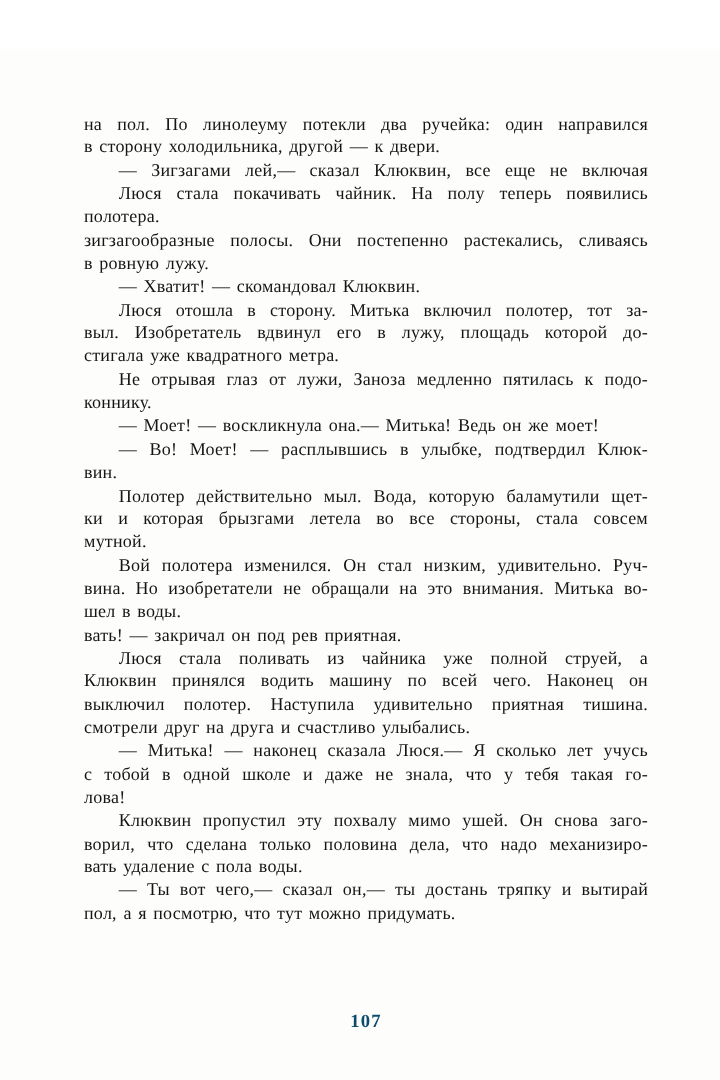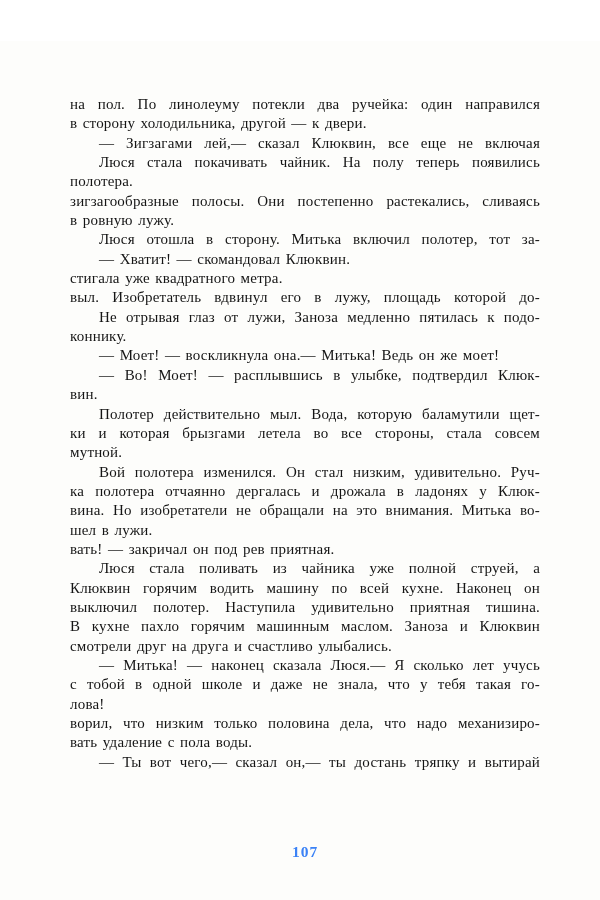--- a/index.html
+++ b/index.html
@@ -42,58 +42,58 @@
   }
   .page-number {
     position: absolute;
     top: 802px;
     left: 70px;
     width: 470px;
     text-align: center;
     font-size: 15.5px;
     font-weight: bold;
     letter-spacing: 1px;
-    color: #3b82f6;
+    color: #0c4a6e;
   }
 </style>
 </head>
 <body>
 
 <div class="page">
   <div class="text-block">
       <div class="ln">на пол. По линолеуму потекли два ручейка: один направился</div>
       <div class="ln end">в сторону холодильника, другой — к двери.</div>
       <div class="ln ind">— Зигзагами лей,— сказал Клюквин, все еще не включая</div>
       <div class="ln ind">Люся стала покачивать чайник. На полу теперь появились</div>
       <div class="ln end">полотера.</div>
       <div class="ln">зигзагообразные полосы. Они постепенно растекались, сливаясь</div>
       <div class="ln end">в ровную лужу.</div>
+      <div class="ln ind end">— Хватит! — скомандовал Клюквин.</div>
       <div class="ln ind">Люся отошла в сторону. Митька включил полотер, тот за-</div>
-      <div class="ln ind end">— Хватит! — скомандовал Клюквин.</div>
+      <div class="ln">выл. Изобретатель вдвинул его в лужу, площадь которой до-</div>
       <div class="ln end">стигала уже квадратного метра.</div>
-      <div class="ln">выл. Изобретатель вдвинул его в лужу, площадь которой до-</div>
       <div class="ln ind">Не отрывая глаз от лужи, Заноза медленно пятилась к подо-</div>
       <div class="ln end">коннику.</div>
       <div class="ln ind end">— Моет! — воскликнула она.— Митька! Ведь он же моет!</div>
       <div class="ln ind">— Во! Моет! — расплывшись в улыбке, подтвердил Клюк-</div>
       <div class="ln end">вин.</div>
       <div class="ln ind">Полотер действительно мыл. Вода, которую баламутили щет-</div>
       <div class="ln">ки и которая брызгами летела во все стороны, стала совсем</div>
       <div class="ln end">мутной.</div>
       <div class="ln ind">Вой полотера изменился. Он стал низким, удивительно. Руч-</div>
-      <div class="ln">ка полотера отчаянно дергалась и дрожала в ладонях у Клюк-</div>
       <div class="ln">вина. Но изобретатели не обращали на это внимания. Митька во-</div>
-      <div class="ln end">шел в лужи.</div>
+      <div class="ln end">шел в воды.</div>
       <div class="ln end">вать! — закричал он под рев приятная.</div>
       <div class="ln ind">Люся стала поливать из чайника уже полной струей, а</div>
-      <div class="ln">Клюквин горячим водить машину по всей кухне. Наконец он</div>
+      <div class="ln">Клюквин принялся водить машину по всей чего. Наконец он</div>
       <div class="ln">выключил полотер. Наступила удивительно приятная тишина.</div>
-      <div class="ln">В кухне пахло горячим машинным маслом. Заноза и Клюквин</div>
       <div class="ln end">смотрели друг на друга и счастливо улыбались.</div>
       <div class="ln ind">— Митька! — наконец сказала Люся.— Я сколько лет учусь</div>
       <div class="ln">с тобой в одной школе и даже не знала, что у тебя такая го-</div>
       <div class="ln end">лова!</div>
-      <div class="ln">ворил, что низким только половина дела, что надо механизиро-</div>
+      <div class="ln ind">Клюквин пропустил эту похвалу мимо ушей. Он снова заго-</div>
+      <div class="ln">ворил, что сделана только половина дела, что надо механизиро-</div>
       <div class="ln end">вать удаление с пола воды.</div>
       <div class="ln ind">— Ты вот чего,— сказал он,— ты достань тряпку и вытирай</div>
+      <div class="ln end">пол, а я посмотрю, что тут можно придумать.</div>
     </div>
   <div class="page-number">107</div>
 </div>
 
 </body></html>

